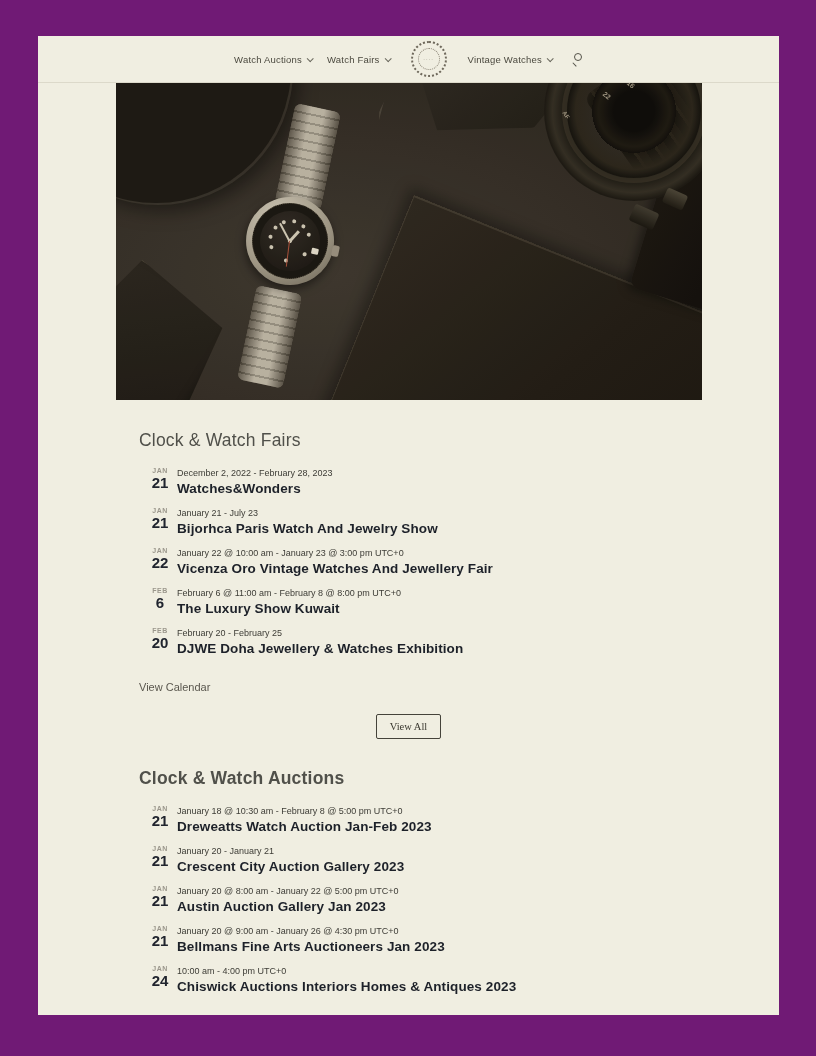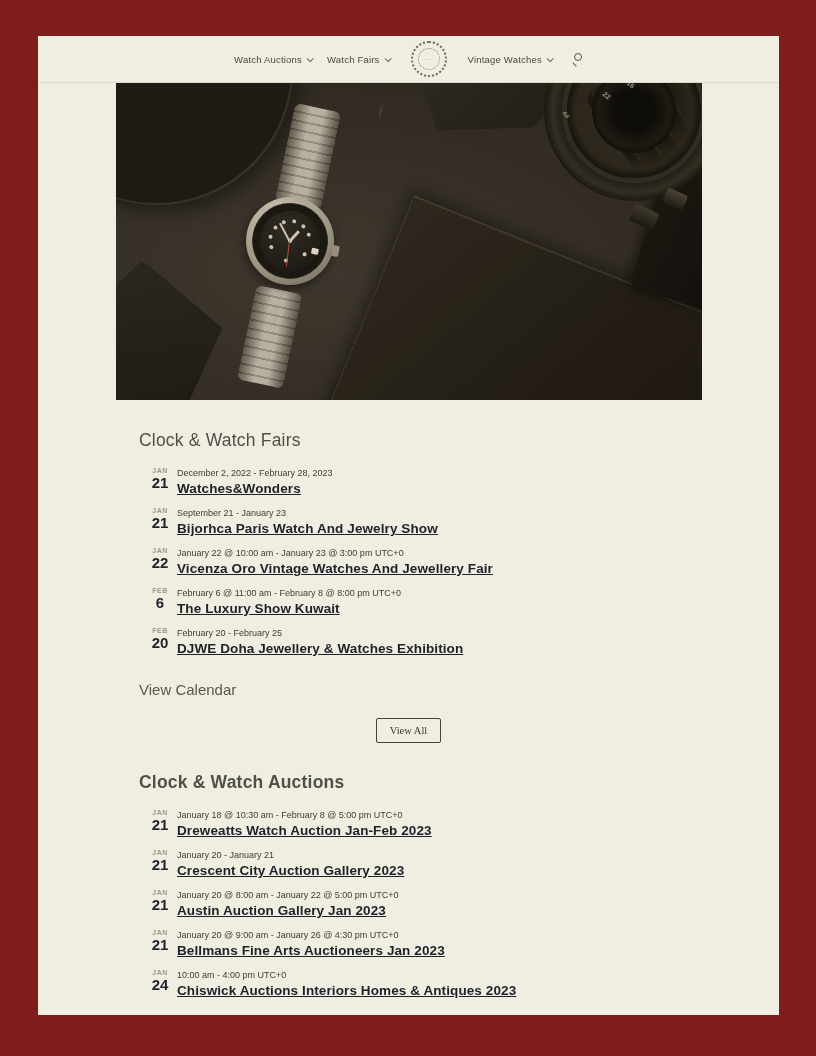--- a/index.html
+++ b/index.html
@@ -1,18 +1,18 @@
 <!DOCTYPE html>
 <html><head>
 <meta charset="utf-8">
 <style>
   * { margin:0; padding:0; box-sizing:border-box; }
   html,body { width:816px; height:1056px; background:#ffffff;
     font-family:"Liberation Sans","DejaVu Sans",sans-serif; }
-  .page { position:relative; width:816px; height:1056px; background:#7f1d1d; overflow:hidden; }
+  .page { position:relative; width:816px; height:1056px; background:#701a75; overflow:hidden; }
   .content { position:absolute; left:38px; top:36px; width:741px; height:979px;
     background:#f0eee1; overflow:hidden; }
 
   
   .site-header { height:47px; display:flex; align-items:center; justify-content:center;
     gap:15px; border-bottom:1px solid #dcd9ca; }
   .nav-item { display:flex; align-items:center; gap:5px; font-size:9.5px; color:#4b493f;
     letter-spacing:.2px; cursor:pointer; }
   .chev { width:5px; height:5px; border-right:1px solid #6b695e; border-bottom:1px solid #6b695e;
     transform:rotate(45deg) translateY(-1px); display:inline-block; }
@@ -101,22 +101,22 @@
   .section-title.first { margin-top:30px; }
   .section-title.second { margin-top:29px;font-weight:bold; }
   .event-list { margin-top:16px; margin-left:11px; }
   .event-row { display:flex; margin-bottom:11px; }
   .event-date { width:20px; flex-shrink:0; text-align:center; }
   .event-month { font-size:7px; font-weight:bold; color:#9b978c; letter-spacing:.5px; }
   .event-day { font-size:15px; font-weight:bold; color:#20242e; line-height:1.15; }
   .event-body { margin-left:7px; padding-top:1px; }
   .event-datetime { font-size:9px; color:#3d3c36; }
   .event-title { font-size:13.5px; font-weight:bold; color:#1d2129; margin-top:3px;
-    letter-spacing:.1px; cursor:pointer;text-decoration:underline; }
-  .view-calendar { display:inline-block; font-size:15px; color:#5a574e; margin-top:14px; cursor:pointer; }
+    letter-spacing:.1px; cursor:pointer; }
+  .view-calendar { display:inline-block; font-size:11px; color:#5a574e; margin-top:14px; cursor:pointer; }
   .view-all-wrap { text-align:center; margin-top:19px; }
   .view-all-btn { display:inline-block; background:transparent; border:1px solid #45433a;
     border-radius:2px; padding:6px 13px; font-size:10.5px; color:#3a3830;
     font-family:Liberation Serif, serif; cursor:pointer; }
 </style>
 </head>
 <body>
 
 <div class="page">
   <div class="content">
@@ -193,21 +193,21 @@
             <div class="event-title">Watches&amp;Wonders</div>
           </div>
         </div>
 
         <div class="event-row">
           <div class="event-date">
             <div class="event-month">JAN</div>
             <div class="event-day">21</div>
           </div>
           <div class="event-body">
-            <div class="event-datetime">September 21 - January 23</div>
+            <div class="event-datetime">January 21 - July 23</div>
             <div class="event-title">Bijorhca Paris Watch And Jewelry Show</div>
           </div>
         </div>
 
         <div class="event-row">
           <div class="event-date">
             <div class="event-month">JAN</div>
             <div class="event-day">22</div>
           </div>
           <div class="event-body">

